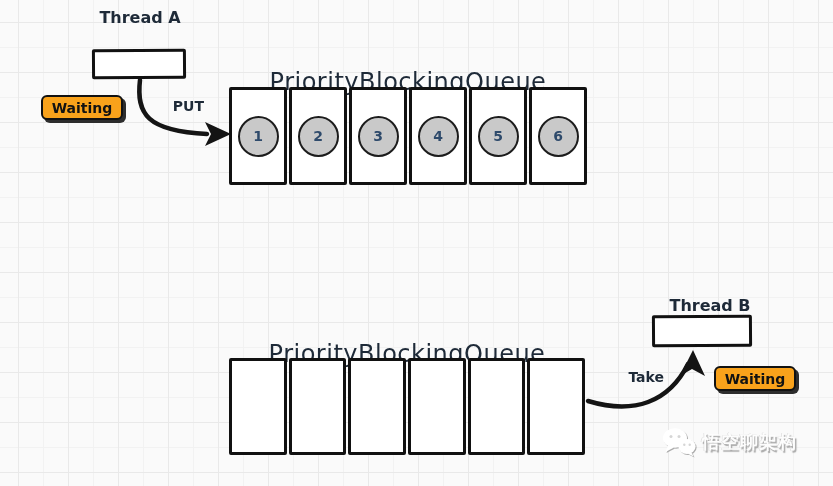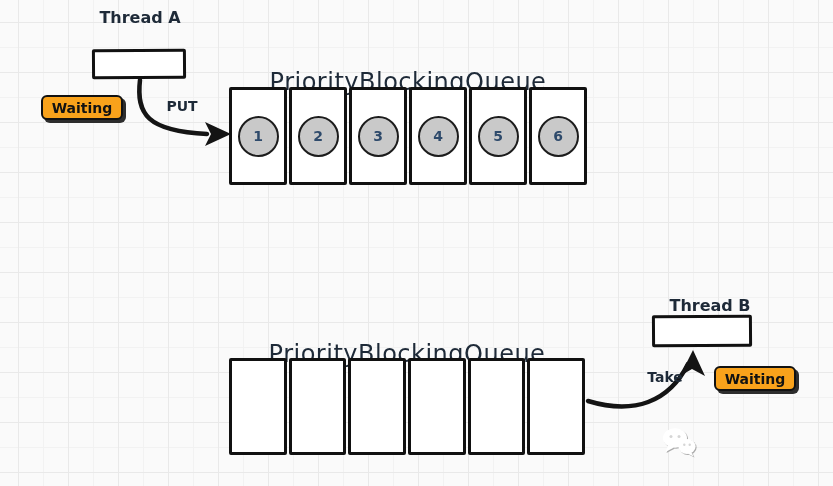--- a/index.html
+++ b/index.html
@@ -11,21 +11,21 @@
       linear-gradient(to right,#e9e9e9 1px,transparent 1px),
       linear-gradient(to bottom,#e9e9e9 1px,transparent 1px),
       linear-gradient(to right,#f2f2f2 1px,transparent 1px),
       linear-gradient(to bottom,#f2f2f2 1px,transparent 1px);
     background-size:50px 50px,50px 50px,25px 25px,25px 25px;
     background-position:18px 0,0 22px,18px 0,0 22px;
   }
   .label{position:absolute;color:var(--text-dark,#1e2a38);white-space:nowrap;}
   .thread-label{font-size:16px;font-weight:700;text-align:center;}
   .queue-title{font-size:24px;font-weight:500;text-align:center;letter-spacing:.5px;margin-top:36px;}
-  .action-label{font-size:14px;font-weight:700;text-align:center;}
+  .action-label{font-size:14px;font-weight:700;text-align:right;}
   .thread-box{
     position:absolute;background:#fff;border:3px solid var(--ink,#111);
     border-radius:2px;transform:rotate(-.4deg);
   }
   .waiting-badge{
     position:absolute;width:78px;height:21px;
     background:var(--orange,#f9a21b);border:2px solid var(--ink,#111);
     box-shadow:3px 3px 0 #2d2d2d;border-radius:6px;
     display:flex;align-items:center;justify-content:center;
     font-size:14px;font-weight:700;color:#121212;
@@ -103,21 +103,21 @@
 
   <div class="queue" style="left:229px;top:358px;width:356px;height:97px;">
       <div class="cell"></div>
       <div class="cell"></div>
       <div class="cell"></div>
       <div class="cell"></div>
       <div class="cell"></div>
       <div class="cell"></div>
     </div>
 
-  <div class="label action-label" style="left:618px;top:369px;width:46px;margin-left:24px;">Take</div>
+  <div class="label action-label" style="left:618px;top:369px;width:46px;">Take</div>
 
   <div class="label thread-label" style="left:658px;top:296px;width:104px;">Thread B</div>
 
   <div class="thread-box" style="left:652px;top:315px;width:94px;height:26px;"></div>
 
   <div class="waiting-badge" style="left:714px;top:366px;">Waiting</div>
 
   <div id="watermark">
     <svg width="34" height="30" viewBox="0 0 34 30">
       <g fill="#ffffff">
@@ -126,15 +126,16 @@
         <ellipse cx="25" cy="19.5" rx="8.6" ry="7.4"></ellipse>
         <path d="M29.5,25.5 L31.5,29.5 L25.5,26.5 Z"></path>
       </g>
       <g fill="#d6d6d6">
         <circle cx="9" cy="9.4" r="1.5"></circle>
         <circle cx="17" cy="9.4" r="1.5"></circle>
         <circle cx="22.3" cy="17.8" r="1.2"></circle>
         <circle cx="27.7" cy="17.8" r="1.2"></circle>
       </g>
     </svg>
+    <span class="wm-text">悟空聊架构</span>
   </div>
 
 </div>
 
 </body></html>

